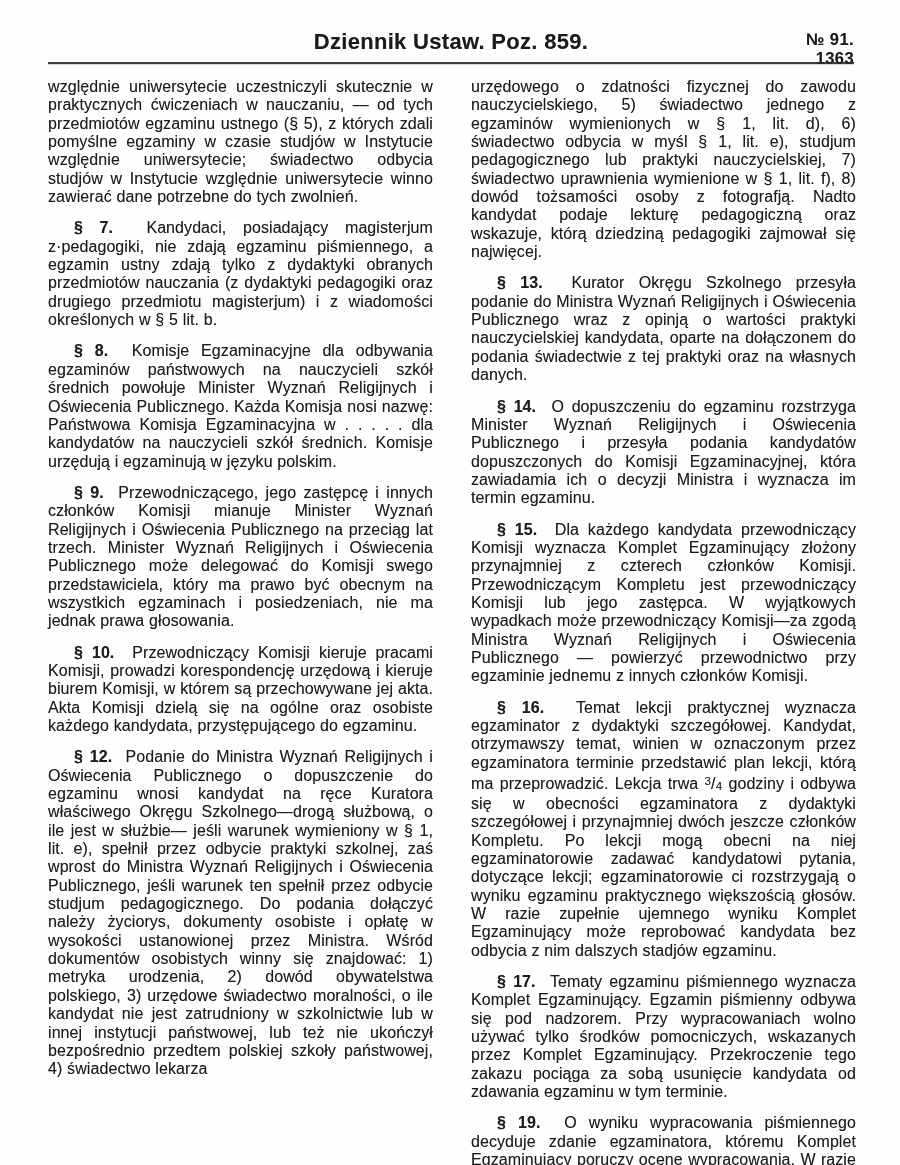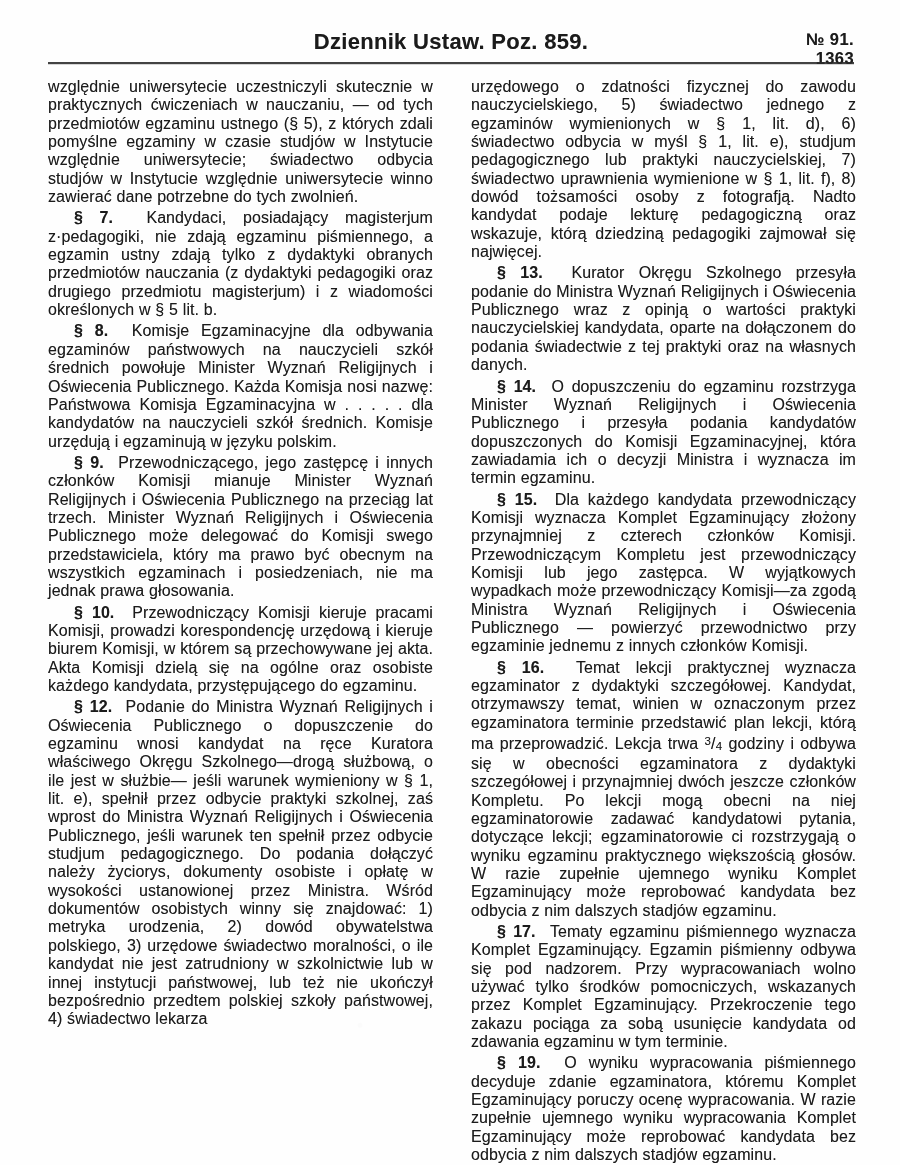--- a/index.html
+++ b/index.html
@@ -95,21 +95,21 @@
     margin: 0;
     font-size: 16px;
     line-height: 18.35px;
     text-align: justify;
     text-justify: inter-word;
     letter-spacing: 0.08px;
     word-spacing: 0.2px;
     hyphens: none;
   }
   p.para + p.para {
-    margin-top: 3px;
+    margin-top: 13px;
   }
   p.indent {
     text-indent: 26px;
   }
   p.first {
     text-indent: 0;
   }
   .secnum {
     font-weight: bold;
   }

